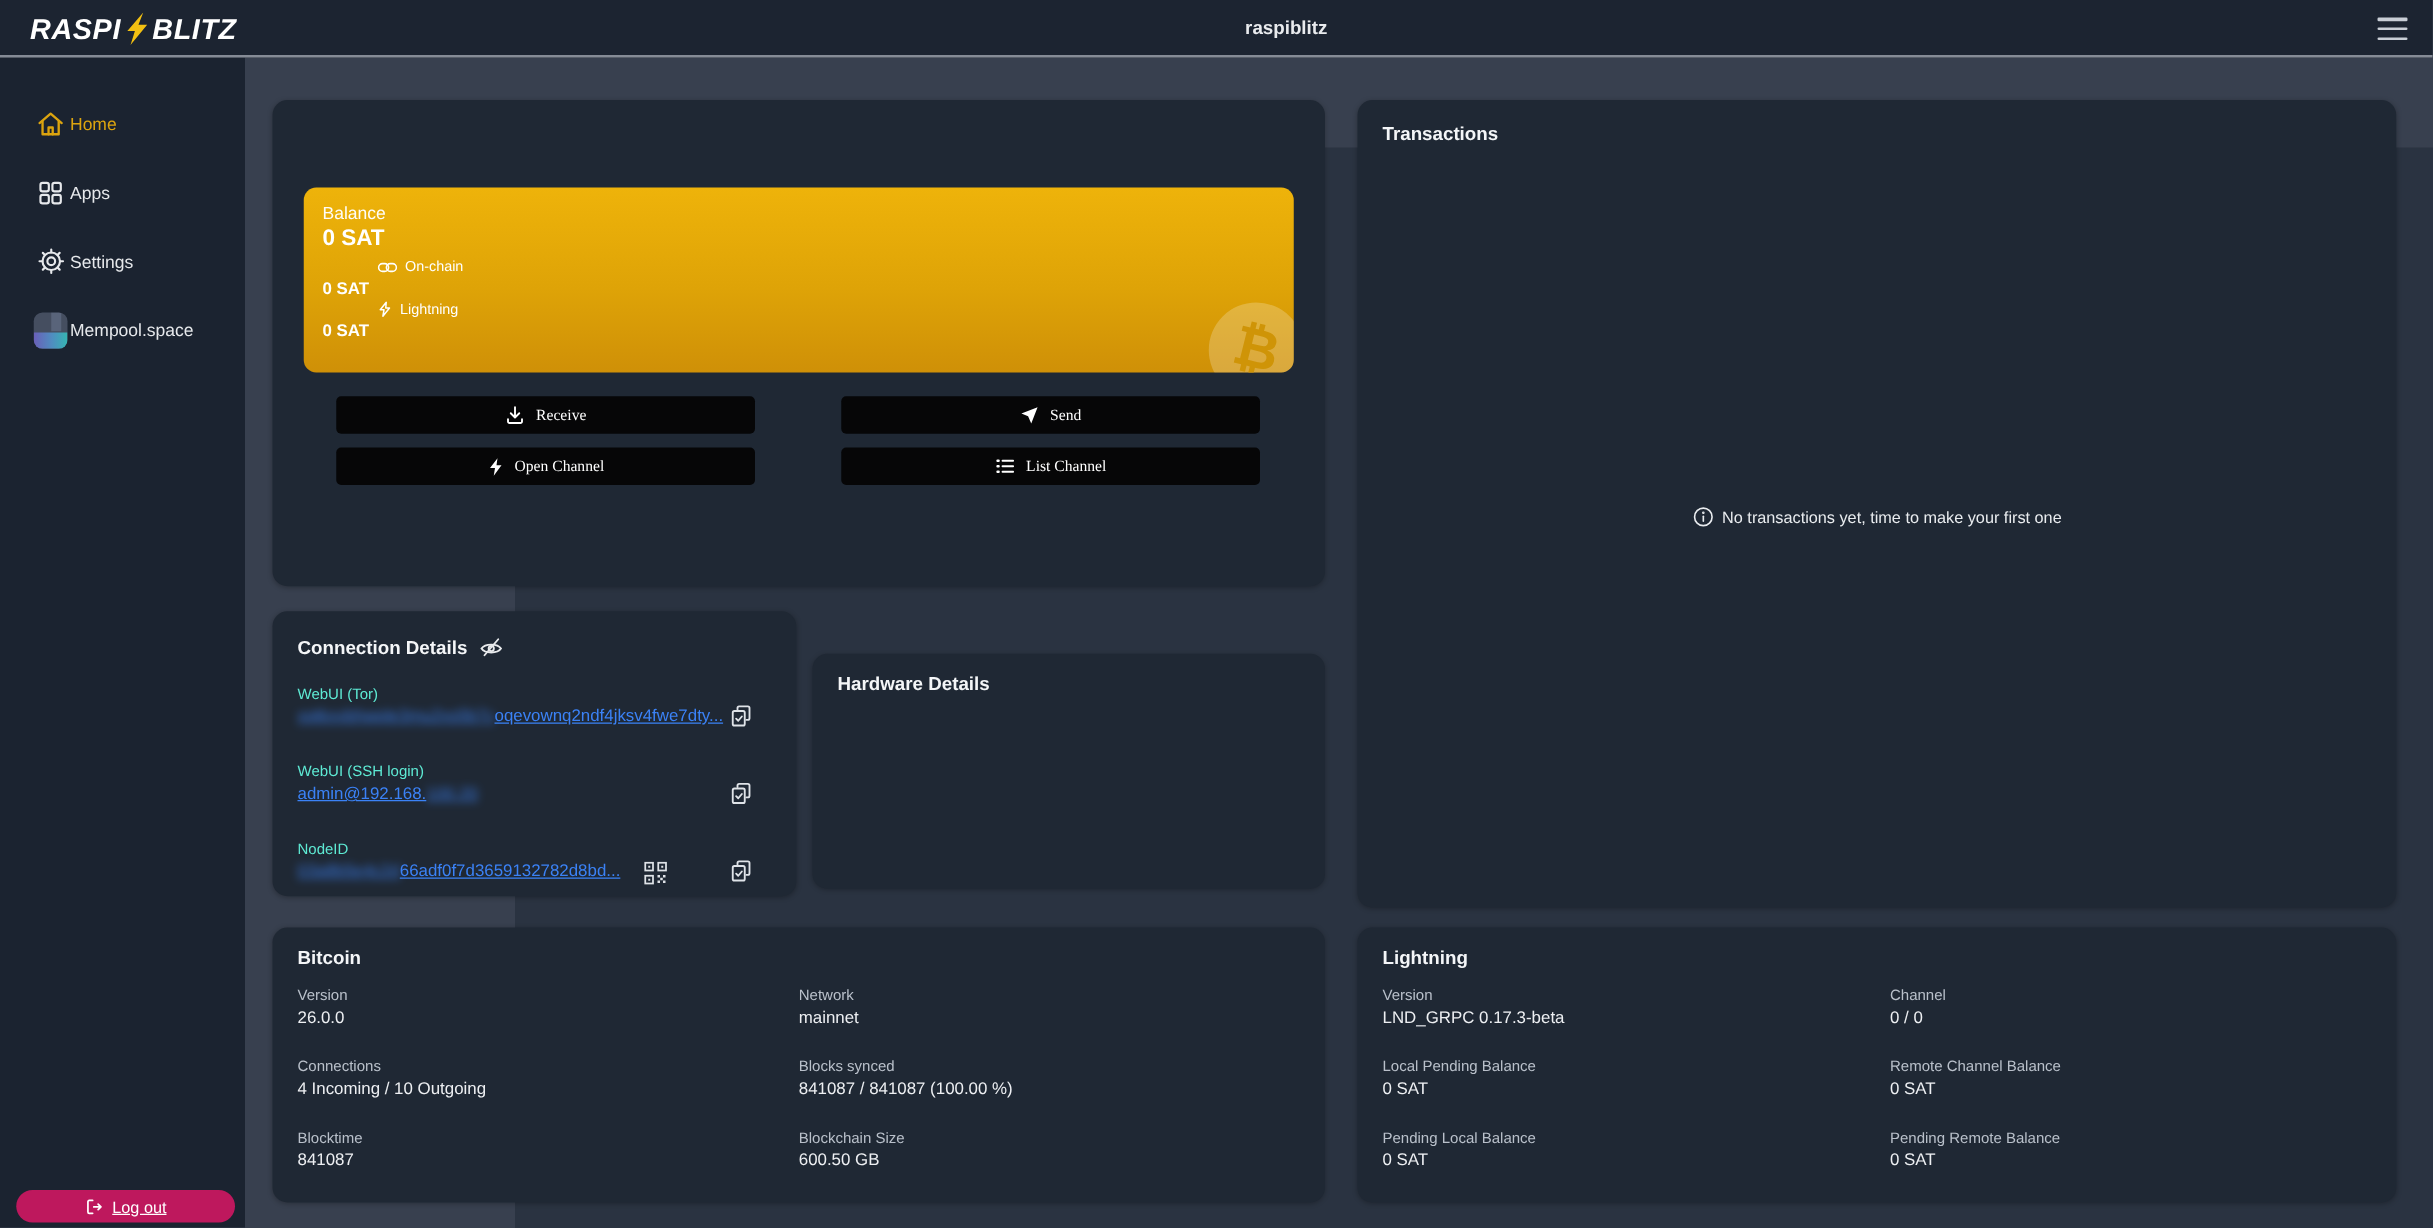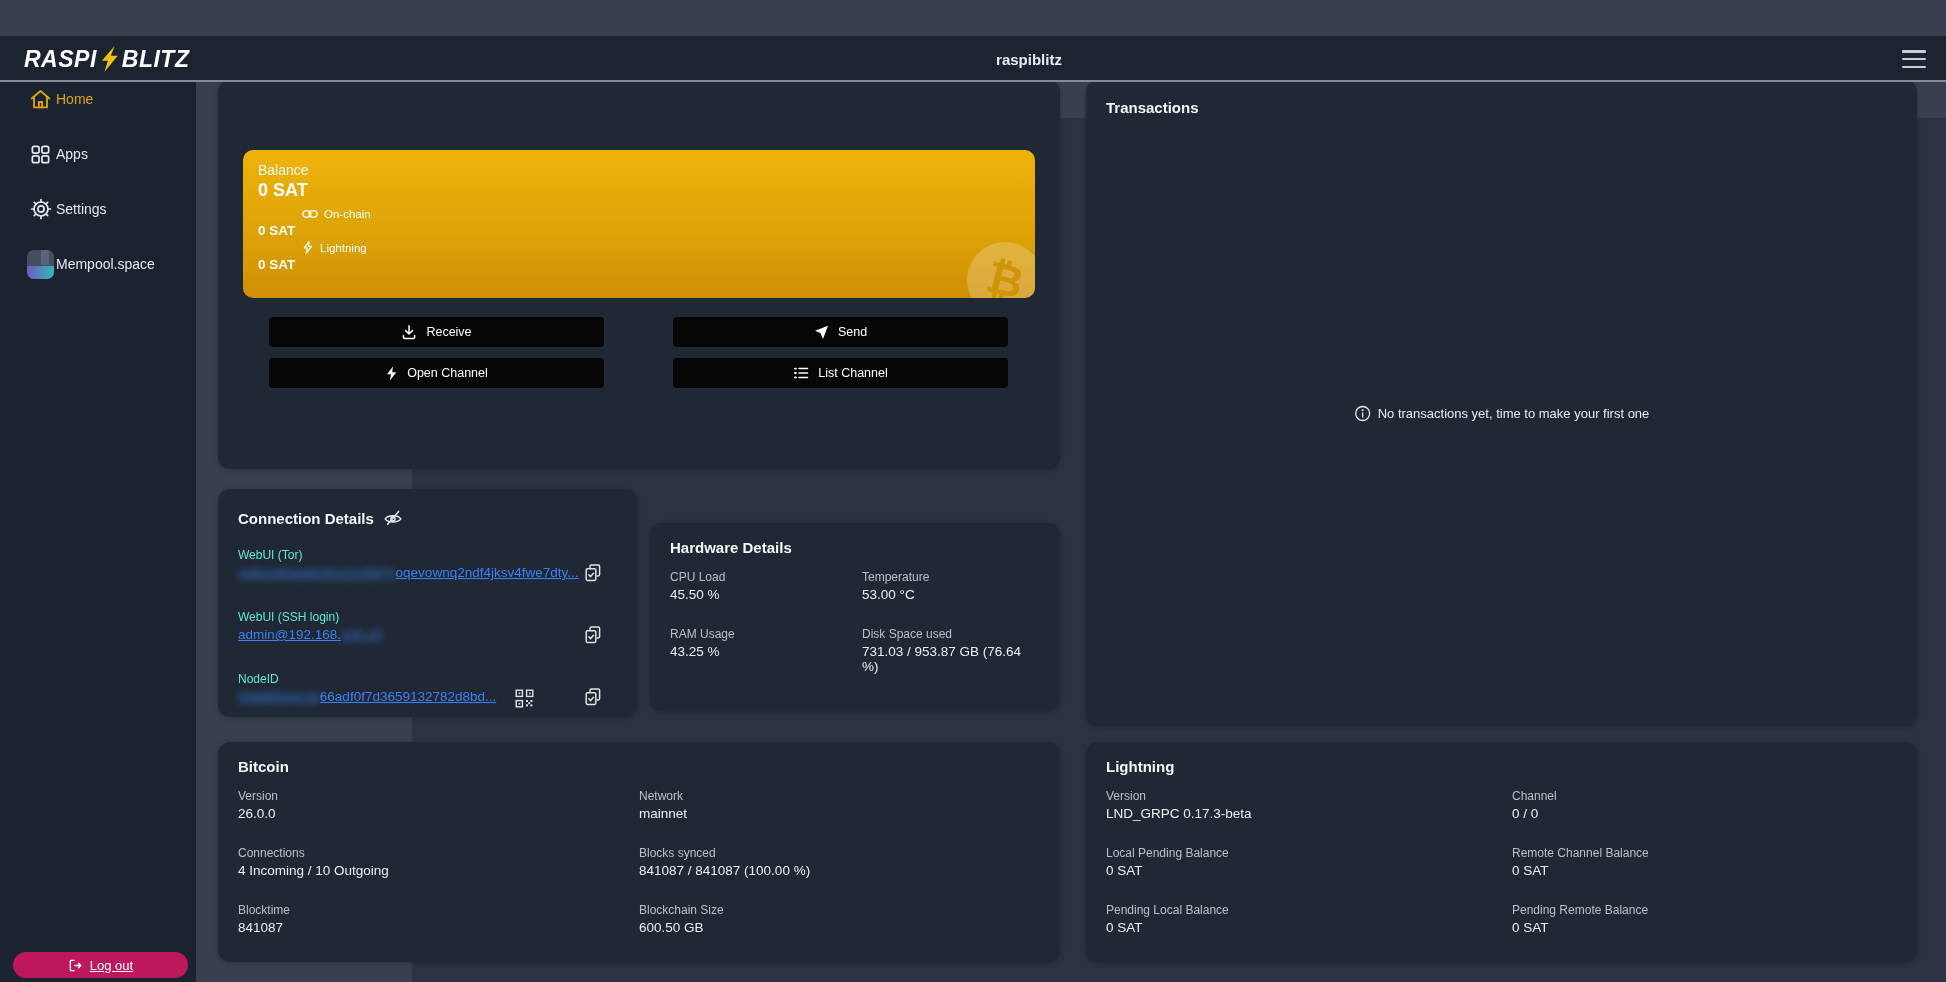--- a/index.html
+++ b/index.html
@@ -1,21 +1,21 @@
 <!DOCTYPE html>
 <html><head>
 <meta charset="utf-8">
 <style>
   * { margin:0; padding:0; box-sizing:border-box; }
   html,body { width:1946px; height:982px; overflow:hidden; }
   body { font-family:"Liberation Sans","DejaVu Sans",sans-serif; background:#38404f; color:#edeff2; }
 
   
   .header { position:absolute; left:0; top:0; width:1946px; height:46px; background:#1c2431;
-            border-bottom:2px solid #858b96; z-index:30;margin-top:36px; }
+            border-bottom:2px solid #858b96; z-index:30; }
   .brand { position:absolute; left:24px; top:8px; height:30px; display:flex; align-items:center; gap:3px; }
   .brand-word { font-style:italic; font-weight:900; font-size:23px; letter-spacing:.5px; color:#ffffff; }
   .brand-bolt { display:block; margin:0 1px; }
   .page-title { position:absolute; left:1029px; top:23px; transform:translate(-50%,-50%);
                 font-size:15px; font-weight:bold; color:#e9ebee; }
   .hamburger { position:absolute; right:20px; top:14px; width:24px; height:18px; display:flex;
                flex-direction:column; justify-content:space-between; cursor:pointer; }
   .hamburger i { display:block; height:2.5px; background:#c9ced6; border-radius:1px; }
 
   
@@ -53,21 +53,21 @@
   .bal-total { font-size:18px; font-weight:bold; margin-bottom:7px; }
   .bal-sub-label { display:flex; align-items:center; gap:6px; font-size:11.5px; margin:3px 0 3px;padding-left:44px; }
   .bal-sub-val { font-size:13.5px; font-weight:bold; }
   .btc-watermark { position:absolute; right:-8px; bottom:-20px; width:76px; height:76px; border-radius:50%;
                    background:rgba(255,255,255,.22); display:flex; align-items:center; justify-content:center; }
   .btc-watermark span { font-size:44px; font-weight:bold; color:#cf9407; transform:rotate(14deg); }
 
   
   .abtn { position:absolute; height:30px; width:335px; background:#060607; border-radius:4px;
           color:#fff; font-size:12.5px; display:flex; align-items:center; justify-content:center;
-          gap:9px; cursor:pointer; }
+          gap:9px; cursor:pointer;font-family:Liberation Serif, serif; }
   .abtn-receive { left:51px;  top:237px; }
   .abtn-send    { left:455px; top:237px; }
   .abtn-open    { left:51px;  top:278px; }
   .abtn-list    { left:455px; top:278px; }
 
   
   .conn-title-row { display:flex; align-items:center; gap:9px; margin-bottom:20px; }
   .field { margin-bottom:25px; }
   .f-label { font-size:12px; color:#5eead4; margin-bottom:3px; }
   .f-row { position:relative; height:20px; }
@@ -280,38 +280,20 @@
           <rect x="3.2" y="5.8" width="9.6" height="11.6" rx="1.3"></rect>
           <path d="M5.9 11.9 l1.7 1.7 2.9 -3.4"></path>
         </svg>
       </span>
     </div>
   </div>
 </div>
 
 <div class="card hw-card">
   <div class="card-title">Hardware Details</div>
-  <div class="stat-grid hw-grid">
-    <div>
-      <div class="stat-label">CPU Load</div>
-      <div class="stat-value">45.50 %</div>
-    </div>
-    <div>
-      <div class="stat-label">Temperature</div>
-      <div class="stat-value">53.00 °C</div>
-    </div>
-    <div>
-      <div class="stat-label">RAM Usage</div>
-      <div class="stat-value">43.25 %</div>
-    </div>
-    <div>
-      <div class="stat-label">Disk Space used</div>
-      <div class="stat-value">731.03 / 953.87 GB (76.64 %)</div>
-    </div>
-  </div>
 </div>
 
 <div class="card btc-card">
   <div class="card-title">Bitcoin</div>
   <div class="stat-grid btc-grid">
     <div>
       <div class="stat-label">Version</div>
       <div class="stat-value">26.0.0</div>
     </div>
     <div>

